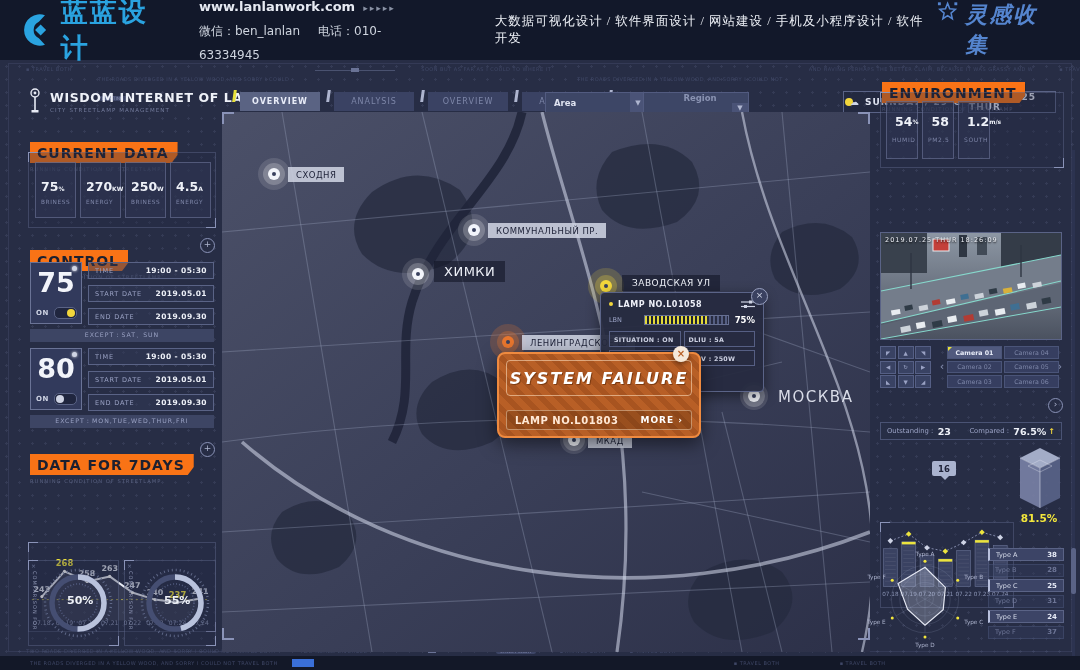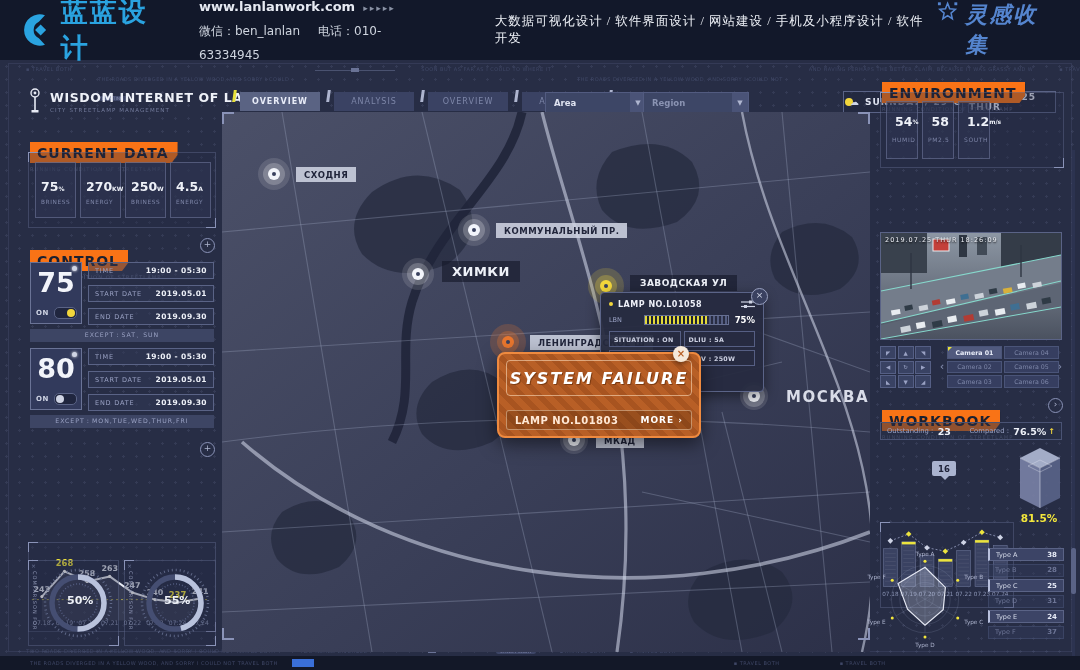--- a/index.html
+++ b/index.html
@@ -26,21 +26,21 @@
   .tinychip{font-size:4.5px;color:#8a92b4;background:#3d4566;border-radius:3px;padding:0 4px;}
   
   .h-title{font-size:12.5px;font-weight:bold;color:#eef1f8;letter-spacing:.6px;}
   .h-sub{font-size:5.5px;color:#737b9c;letter-spacing:1.1px;margin-top:2px;}
   .tab{height:19px;min-width:62px;padding:0 9px;display:flex;align-items:center;justify-content:center;font-size:8px;letter-spacing:1px;background:#3a4263;color:#7d86a8;position:relative;margin-left:14px;cursor:pointer;}
   .tab::before{content:"";position:absolute;left:-7px;top:-2px;width:2.5px;height:12px;background:#aeb5cf;transform:skewX(-8deg);}
   .tab.active{background:#5a6383;color:#e8ecf8;font-weight:bold;}
   .tab.active::before{background:#e8e13a;}
   .select{height:19px;display:flex;align-items:center;background:#3d4666;border:1px solid #525b80;font-size:8.5px;font-weight:bold;color:#dfe3f0;padding-left:8px;cursor:pointer;}
   .select .caret{margin-left:auto;width:16px;height:100%;background:#4a5377;display:flex;align-items:center;justify-content:center;color:#aeb5cf;font-size:7px;}
-  .select.dim{color:#8a93b2;}
+  .select.dim{color:#8a93b2;flex-direction:column;}
   .hbox{height:20px;border:1px solid #5a6386;display:flex;align-items:center;justify-content:center;font-size:9px;font-weight:bold;color:#dfe3f0;letter-spacing:1px;background:rgba(30,36,58,.4);}
   .sun{width:8px;height:8px;border-radius:50%;background:#f3d73c;display:inline-block;margin-right:2px;}
   .cloudg{color:#cfd5e8;font-size:9px;margin-right:5px;margin-left:-5px;}
   
   .chip{display:inline-block;background:#f97316;color:#1c2030;font-size:14px;font-weight:bold;letter-spacing:1px;padding:2.5px 9px 2.5px 7px;clip-path:polygon(0 0,100% 0,100% 62%,calc(100% - 6px) 100%,0 100%);box-shadow:2px 2px 0 rgba(0,0,0,.25);margin-top:12px;}
   .sub{font-size:5.2px;color:#596180;letter-spacing:1px;margin-top:3px;white-space:nowrap;}
   .frame{position:relative;border:1px solid rgba(125,135,175,.3);background:rgba(38,44,68,.35);}
   .frame::before,.frame::after{content:"";position:absolute;width:9px;height:9px;}
   .frame::before{left:-1px;top:-1px;border-left:1.5px solid #8a93b8;border-top:1.5px solid #8a93b8;}
   .frame::after{right:-1px;bottom:-1px;border-right:1.5px solid #8a93b8;border-bottom:1.5px solid #8a93b8;}
@@ -73,21 +73,21 @@
   #map{position:absolute;left:222px;top:112px;width:648px;height:540px;cursor:grab;}
   .corner{position:absolute;width:10px;height:10px;pointer-events:none;}
   .pin{position:absolute;width:22px;height:22px;}
   .pin .halo{position:absolute;inset:0;border-radius:50%;background:rgba(255,255,255,.22);}
   .pin .core{position:absolute;left:5px;top:5px;width:12px;height:12px;border-radius:50%;background:#f2f4fa;display:flex;align-items:center;justify-content:center;}
   .pin .core::after{content:"";width:4px;height:4px;border-radius:50%;background:#39405e;}
   .pin.yellow .core{background:#f3d73c;}
   .pin.orange .core{background:#e8762e;}
   .pin.orange .halo{background:rgba(232,118,46,.3);}
   .pin.yellow .halo{background:rgba(243,215,60,.28);}
-  .maplab{position:absolute;background:rgba(206,211,225,.88);color:#20243a;font-size:8.5px;font-weight:bold;padding:2.5px 8px;letter-spacing:.5px;white-space:nowrap;margin-left:8px;}
+  .maplab{position:absolute;background:rgba(206,211,225,.88);color:#20243a;font-size:8.5px;font-weight:normal;padding:2.5px 8px;letter-spacing:.5px;white-space:nowrap;}
   .maplab.dark{background:rgba(18,22,38,.6);color:#eef1f8;font-size:13px;padding:3px 10px;}
   .maplab.big{background:none;color:#d9dce8;font-size:15px;letter-spacing:1.5px;}
   
   #lampinfo{position:absolute;left:600px;top:292px;width:162px;height:98px;background:rgba(38,43,64,.94);border:1px solid #5b6488;border-radius:4px;box-shadow:0 4px 14px rgba(0,0,0,.45);}
   #lampinfo .hd{display:flex;align-items:center;padding:6px 8px 4px;}
   #lampinfo .dot{width:4px;height:4px;border-radius:50%;background:#f3d73c;margin-right:5px;}
   #lampinfo .nm{font-size:8px;font-weight:bold;color:#eef0f8;letter-spacing:.5px;}
   .closecirc{position:absolute;right:-5px;top:-5px;width:15px;height:15px;border-radius:50%;background:#3a4160;border:1px solid #9aa2c0;color:#cfd4e4;font-size:9px;line-height:13px;text-align:center;cursor:pointer;}
   .lbnrow{display:flex;align-items:center;padding:2px 8px;}
   .lbnlab{font-size:6.5px;color:#9aa2c4;margin-right:22px;}
@@ -301,20 +301,24 @@
     <div class="krow" style="left:88px;top:311px;width:126px;">
       <span class="kl">START DATE</span>
         <span class="kv">2019.05.01</span>
     </div>
     <div class="krow" style="left:88px;top:334px;width:126px;">
       <span class="kl">END DATE</span>
         <span class="kv">2019.09.30</span>
     </div>
     <div class="exceptbar" style="left:30px;top:355px;width:184px;">EXCEPT：MON,TUE,WED,THUR,FRI</div>
 
+    <div class="abs" style="left:30px;top:382px;">
+      <span class="chip">DATA FOR 7DAYS</span>
+      <div class="sub">RUNNING CONDITION OF STREETLAMP</div>
+    </div>
     <div class="pluscirc abs" style="left:200px;top:382px;">+</div>
     <div class="frame abs" style="left:28px;top:406px;width:186px;height:88px;">
       <svg id="week-svg" width="184" height="86" viewBox="0 0 186 86">
           <line x1="3" y1="56.72727272727273" x2="183" y2="56.72727272727273" stroke="#d8cc3f" stroke-width="0.8" stroke-dasharray="2 3" opacity="0.85"></line>
           <polygon points="13,53.67272727272727 35.85714285714286,28.21818181818182 58.714285714285715,38.400000000000006 81.57142857142857,33.30909090909091 104.42857142857143,49.6 127.28571428571429,56.72727272727273 150.14285714285714,59.78181818181818 173,55.70909090909091 173,78 13,78" fill="rgba(255,255,255,.07)"></polygon>
           <polyline points="13,53.67272727272727 35.85714285714286,28.21818181818182 58.714285714285715,38.400000000000006 81.57142857142857,33.30909090909091 104.42857142857143,49.6 127.28571428571429,56.72727272727273 150.14285714285714,59.78181818181818 173,55.70909090909091" fill="none" stroke="#e8ebf4" stroke-width="2" stroke-linejoin="round"></polyline>
           <circle cx="13" cy="53.67272727272727" r="1.6" fill="#fff"></circle>
           <text x="13" y="48.67272727272727" text-anchor="middle" fill="#dfe3ee" font-size="8" font-weight="bold">243</text>
           <text x="13" y="82" text-anchor="middle" fill="#8a93b4" font-size="6.2">07.18</text>
           <circle cx="35.85714285714286" cy="28.21818181818182" r="1.6" fill="#fff"></circle>
@@ -614,24 +618,20 @@
   </div>
   <div class="camchev" style="left:938px;">‹</div>
   <div class="camchev" style="left:1056px;">›</div>
   <div class="cambtn active" style="left:947px;top:346px;">Camera 01</div>
   <div class="cambtn" style="left:947px;top:360.5px;">Camera 02</div>
   <div class="cambtn" style="left:947px;top:375px;">Camera 03</div>
   <div class="cambtn" style="left:1004px;top:346px;">Camera 04</div>
   <div class="cambtn" style="left:1004px;top:360.5px;">Camera 05</div>
   <div class="cambtn" style="left:1004px;top:375px;">Camera 06</div>
 
-  <div class="abs" style="left:882px;top:398px;">
-    <span class="chip">WORKBOOK</span>
-    <div class="sub">RUNNING CONDITION OF STREETLAMP</div>
-  </div>
   <div class="pluscirc abs" style="left:1048px;top:398px;">›</div>
   <div class="statbox">
     <span class="statlab">Outstanding：</span>
     <span class="statval">23</span>
     <span style="margin-left:auto;" class="statlab">Compared：</span>
     <span class="statval">76.5%</span>
     <span class="statup">↑</span>
   </div>
   <div class="frame abs" style="left:880px;top:446px;width:132px;height:84px;">
     <svg id="bars-svg" width="130" height="82" viewBox="0 0 132 82">

